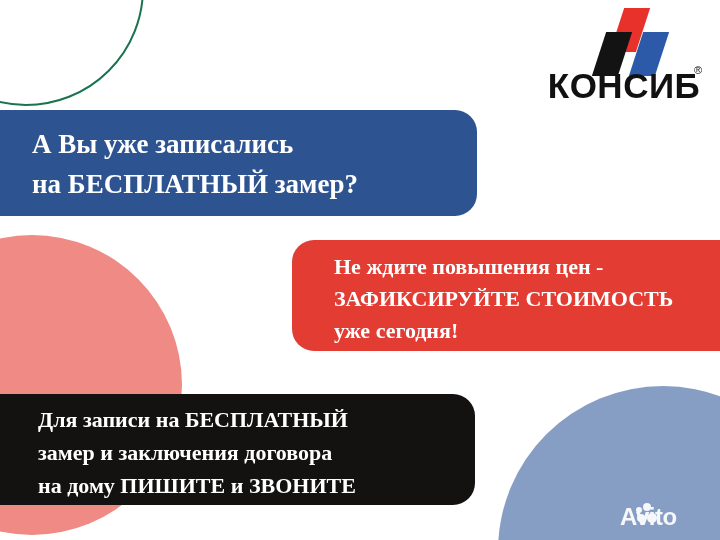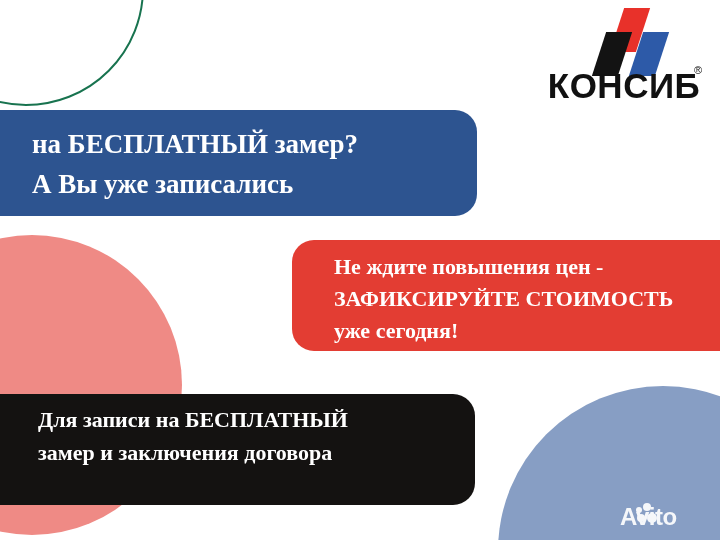--- a/index.html
+++ b/index.html
@@ -185,33 +185,34 @@
     <div id="logo-mark">
       <span class="para" id="para-red"></span>
       <span class="para" id="para-black"></span>
       <span class="para" id="para-blue"></span>
     </div>
     <div id="logo-wordmark">КОНСИБ</div>
     <div id="logo-reg">®</div>
   </div>
 
   <div class="panel" id="panel-blue">
+    <div class="line">А Вы уже записались</div>
     <div class="line em">на БЕСПЛАТНЫЙ замер?</div>
-    <div class="line">А Вы уже записались</div>
   </div>
 
   <div class="panel" id="panel-red">
     <div class="line">Не ждите повышения цен -</div>
     <div class="line">ЗАФИКСИРУЙТЕ СТОИМОСТЬ</div>
     <div class="line">уже сегодня!</div>
   </div>
 
   <div class="panel" id="panel-black">
     <div class="line">Для записи на БЕСПЛАТНЫЙ</div>
     <div class="line">замер и заключения договора</div>
+    <div class="line">на дому ПИШИТЕ и ЗВОНИТЕ</div>
   </div>
 
   <div id="avito">
     <span id="avito-dots">
       <i></i>
         <i></i>
         <i></i>
         <i></i>
     </span>
     <span id="avito-text">Avito</span>

